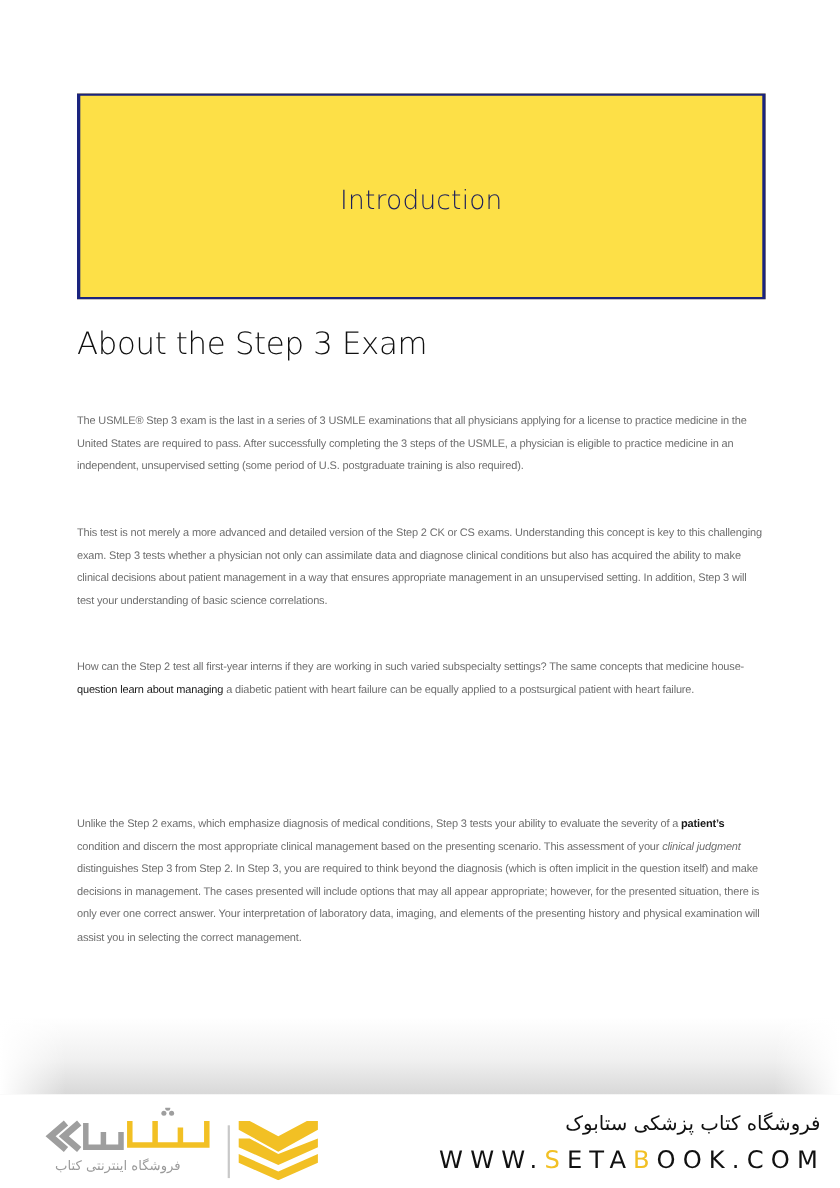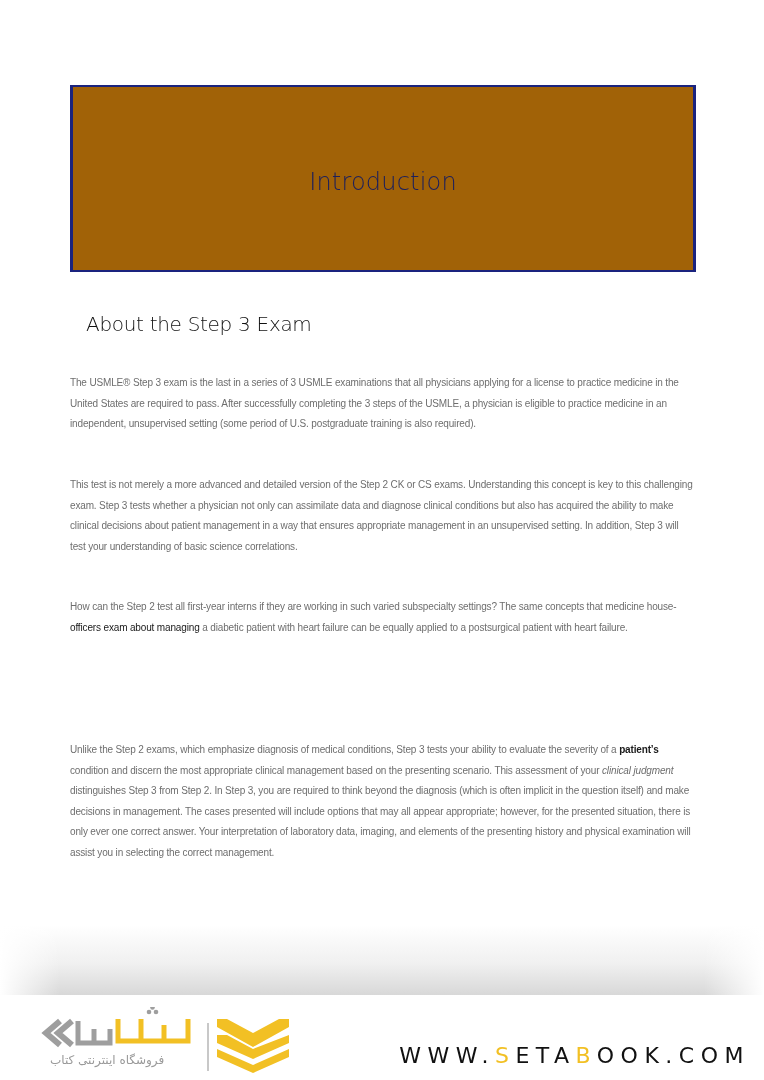--- a/index.html
+++ b/index.html
@@ -20,21 +20,21 @@
       width: 764px;
       height: 995px;
       background: #ffffff;
     }
     .intro-box {
       position: absolute;
       left: 70px;
       top: 85px;
       width: 620px;
       height: 183px;
-      background: #a16207;
+      background: #fde047;
       border-top: 2px solid #1a237e;
       border-bottom: 2px solid #1a237e;
       border-left: 3px solid #1a237e;
       border-right: 3px solid #1a237e;
       display: flex;
       align-items: center;
       justify-content: center;
       box-sizing: content-box;
     }
     .intro-title {
@@ -43,24 +43,24 @@
       font-size: 24px;
       color: #1c1f5c;
       letter-spacing: 0.2px;
       margin-top: 6px;
     }
     .h1 {
       position: absolute;
       left: 70px;
       font-family: "DejaVu Sans", sans-serif;
       font-weight: 200;
-      font-size: 20px;
+      font-size: 28px;
       color: #111111;
       letter-spacing: -0.3px;
-      margin: 16px;
+      margin: 0;
       white-space: nowrap;
     }
     .para {
       position: absolute;
       left: 70px;
       width: 626px;
       font-family: Liberation Sans, sans-serif;
       font-size: 10px;
       line-height: 20.5px;
       color: #6e6e6e;
@@ -168,21 +168,21 @@
   <div class="intro-box">
     <span class="intro-title">Introduction</span>
   </div>
 
   <h1 class="h1" style="top:296px;">About the Step 3 Exam</h1>
 
   <p class="para" style="top:373px;">The USMLE® Step 3 exam is the last in a series of 3 USMLE examinations that all physicians applying for a license to practice medicine in the United States are required to pass. After successfully completing the 3 steps of the USMLE, a physician is eligible to practice medicine in an independent, unsupervised setting (some period of U.S. postgraduate training is also required).</p>
 
   <p class="para" style="top:475px;">This test is not merely a more advanced and detailed version of the Step 2 CK or CS exams. Understanding this concept is key to this challenging exam. Step 3 tests whether a physician not only can assimilate data and diagnose clinical conditions but also has acquired the ability to make clinical decisions about patient management in a way that ensures appropriate management in an unsupervised setting. In addition, Step 3 will test your understanding of basic science correlations.</p>
 
-  <p class="para" style="top:597px;"><span class="reg">How can the Step 2 test all first-year interns if they are working in such varied subspecialty settings? The same concepts that medicine house-</span><span class="dark">officers exam about managing</span><span class="reg"> a diabetic patient with heart failure can be equally applied to a postsurgical patient with heart failure.</span></p>
+  <p class="para" style="top:597px;"><span class="reg">How can the Step 2 test all first-year interns if they are working in such varied subspecialty settings? The same concepts that medicine house-</span><span class="dark">question learn about managing</span><span class="reg"> a diabetic patient with heart failure can be equally applied to a postsurgical patient with heart failure.</span></p>
 
 
   <p class="para" style="top:740px;"><span class="reg">Unlike the Step 2 exams, which emphasize diagnosis of medical conditions, Step 3 tests your ability to evaluate the severity of a </span><span class="bold">patient’s</span><span class="reg"> condition and discern the most appropriate clinical management based on the presenting scenario. This assessment of your </span><span class="ital">clinical judgment</span><span class="reg"> distinguishes Step 3 from Step 2. In Step 3, you are required to think beyond the diagnosis (which is often implicit in the question itself) and make decisions in management. The cases presented will include options that may all appear appropriate; however, for the presented situation, there is only ever one correct answer. Your interpretation of laboratory data, imaging, and elements of the presenting history and physical examination will assist you in selecting the correct management.</span></p>
 
   <div class="shadow-band"></div>
 </div>
 
 <div class="footer">
 
   <svg class="logo-wordmark" viewBox="0 0 160 68">
@@ -204,15 +204,16 @@
 
   <div class="logo-divider"></div>
 
   <svg class="logo-chevron" viewBox="0 0 76 58">
     <polygon points="2,4 12,4 38,18 64,4 74,4 74,12 38,32 2,12" fill="#f2c024"></polygon>
     <polygon points="2,16 38,36 64,22 74,22 74,32 38,52 2,32 2,24 12,24 38,38 64,28 2,28" fill="#f2c024" opacity="0"></polygon>
     <polygon points="2,20 12,20 38,34 74,20 74,28 38,44 2,28" fill="#f2c024"></polygon>
     <polygon points="2,34 38,50 74,34 74,42 38,58 2,42" fill="#f2c024"></polygon>
   </svg>
 
+  <div class="footer-title-fa">فروشگاه کتاب پزشکی ستابوک</div>
 
   <div class="footer-url"><span>WWW.</span><span class="accent">S</span><span>ETA</span><span class="accent">B</span><span>OOK.COM</span></div>
 </div>
 
 </body></html>

